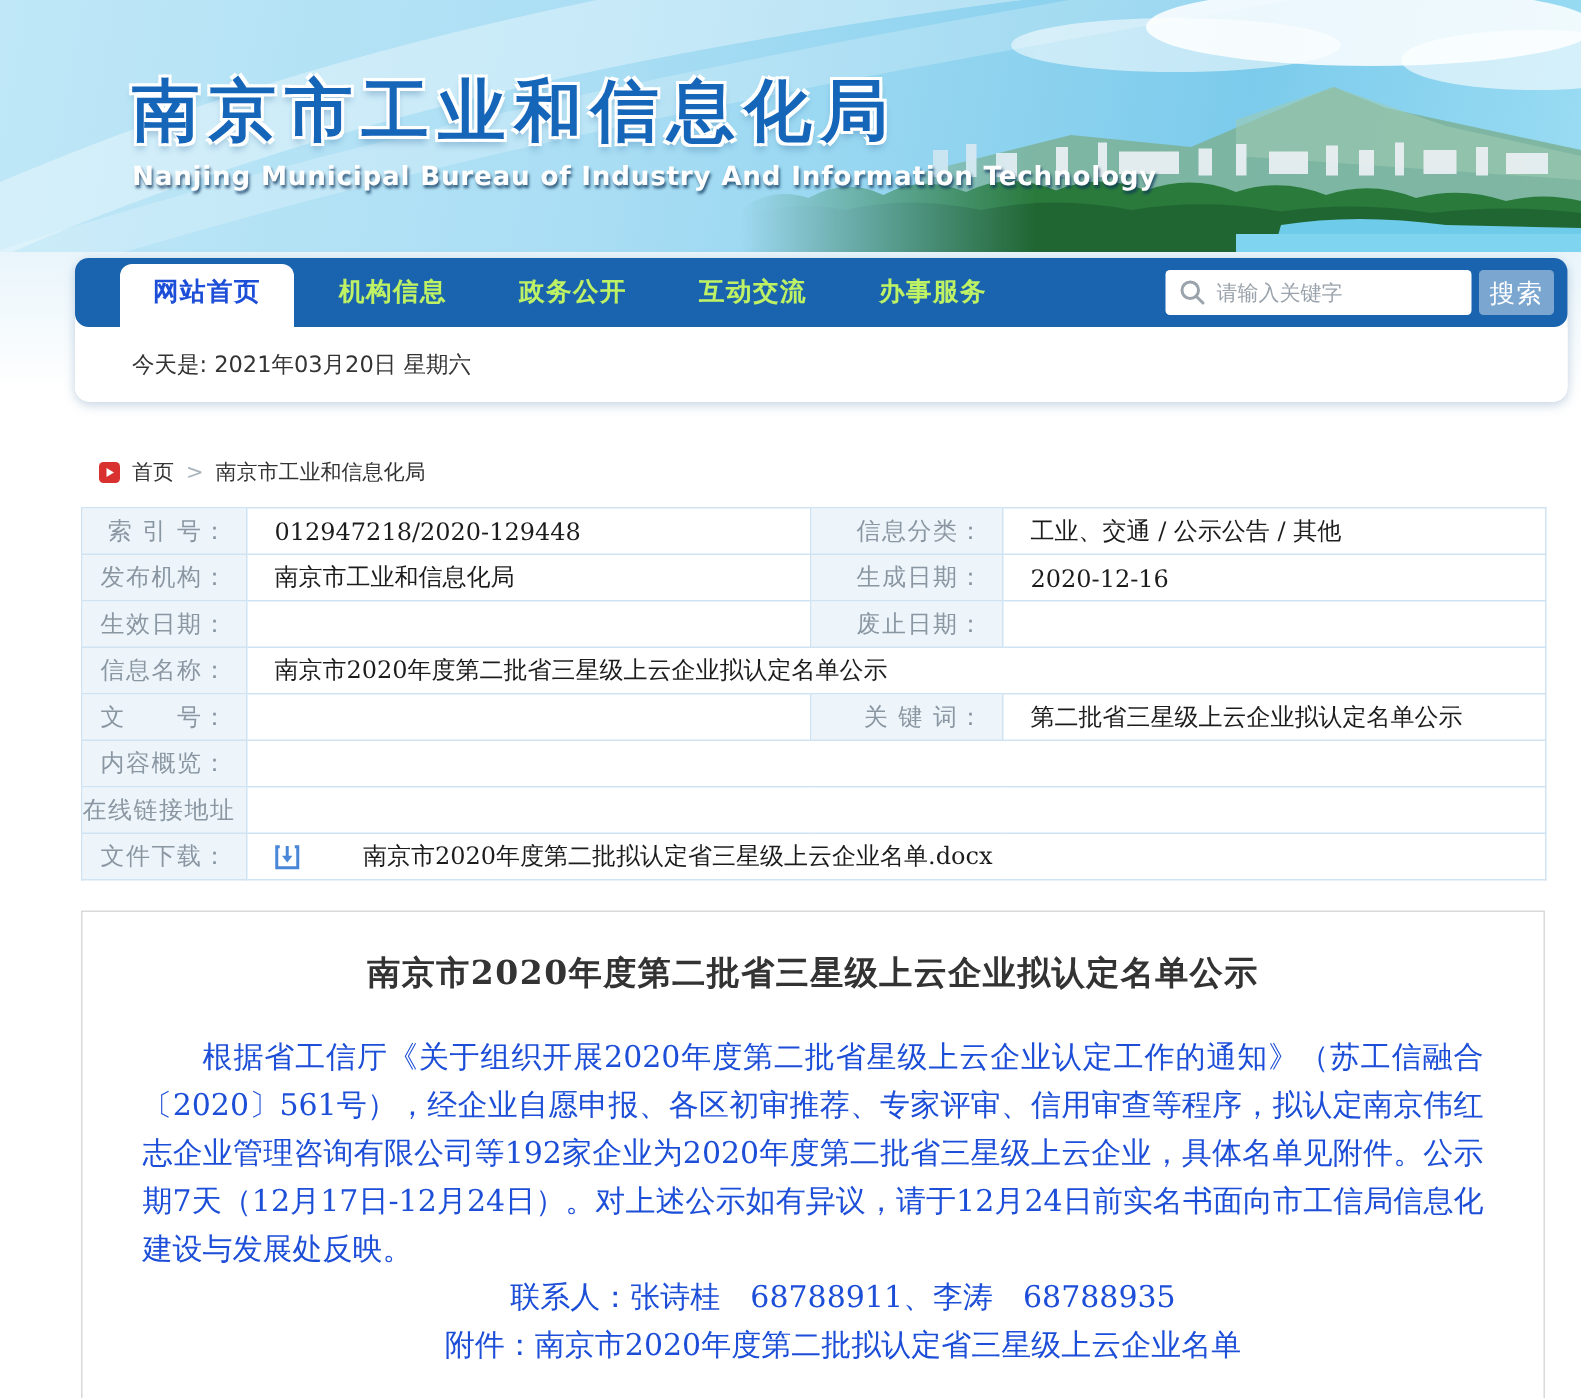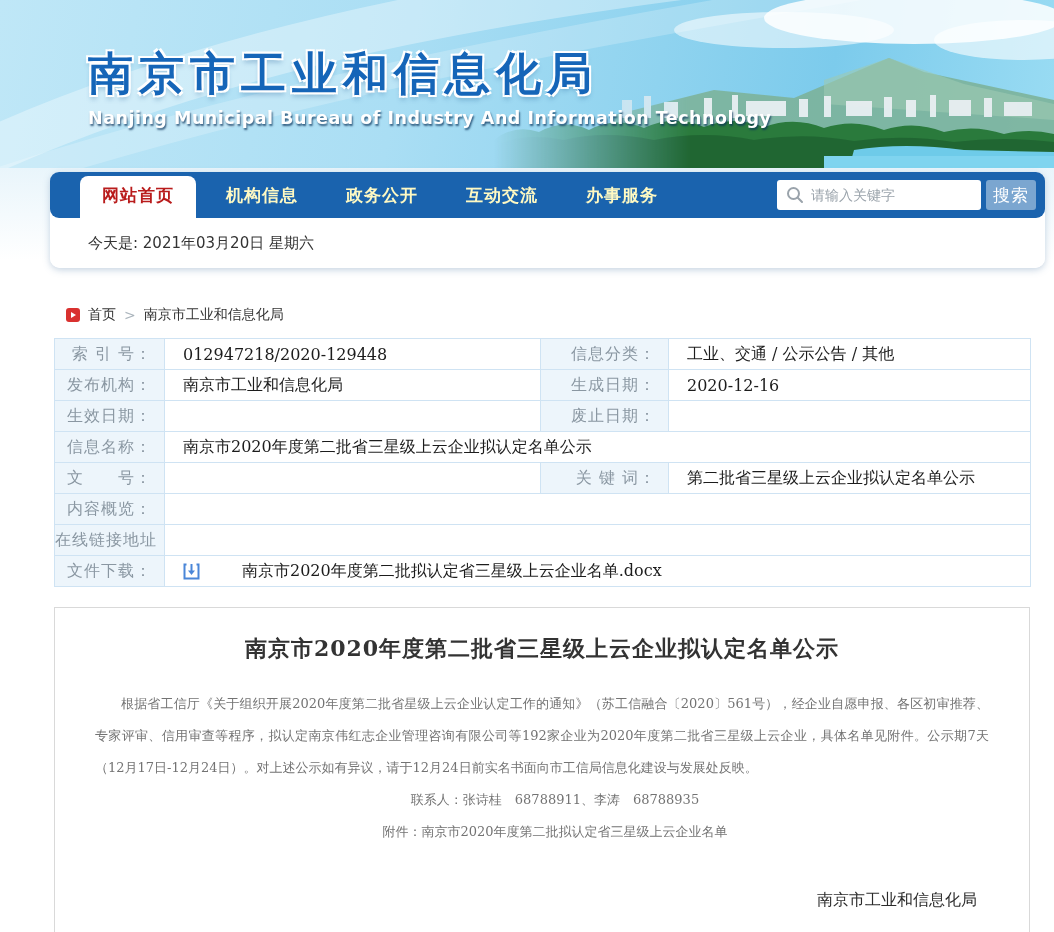--- a/index.html
+++ b/index.html
@@ -17,23 +17,23 @@
     text-shadow:-2px -2px 0 #fff,2px -2px 0 #fff,-2px 2px 0 #fff,2px 2px 0 #fff,0 4px 5px rgba(20,80,140,.35); }
   .banner-sub { position:absolute; left:88px; top:108px; font-size:17.5px; font-weight:bold; color:#fff;
     text-shadow:1px 2px 2px rgba(10,50,90,.75); letter-spacing:.5px; }
 
   
   .nav-zone { background:linear-gradient(#e9f5fb,#ffffff 80%); padding:4px 0 16px 0; }
   .nav-card { position:relative; margin-left:50px; width:995px; border-radius:10px; background:#fff;
     box-shadow:0 2px 7px rgba(90,130,170,.35); }
   .nav-bar { position:relative; height:46px; background:#1a63ae; border-radius:9px;
     display:flex; align-items:center; overflow:visible; }
-  .tab { color:#fef9c3; font-size:17px; font-weight:bold; line-height:46px; padding:0 24px; cursor:pointer;
+  .tab { color:#bef264; font-size:17px; font-weight:bold; line-height:46px; padding:0 24px; cursor:pointer;
     letter-spacing:1px; white-space:nowrap; }
-  .tab.active { background:#fff; color:#b91c1c; border-radius:8px 8px 0 0; margin:7px 6px 0 30px;
+  .tab.active { background:#fff; color:#1d4ed8; border-radius:8px 8px 0 0; margin:7px 6px 0 30px;
     height:46px; line-height:39px; padding:0 22px; position:relative; z-index:2;text-align:center; }
   .search-wrap { margin-left:auto; display:flex; align-items:center; gap:5px; padding-right:9px; }
   .search-field { position:relative; width:204px; height:30px; }
   .search-field input { width:100%; height:30px; border:none; border-radius:3px; padding:0 8px 0 34px;
     font-size:14px; color:#333; outline:none; background:#fff; }
   .search-field input::placeholder { color:#9aa3ab; }
   .search-icon { position:absolute; left:9px; top:6px; width:18px; height:18px; }
   .search-btn { height:30px; width:50px; background:#7ba6d0; color:#fff; border:none; border-radius:3px;
     font-size:17px; cursor:pointer; letter-spacing:1px; }
   .date-row { height:50px; line-height:50px; padding-left:38px; font-size:15px; color:#333;
@@ -56,21 +56,21 @@
   .info-table td.val { background:#fff; color:#1c1c1c; text-align:left; padding-left:18px; }
   .dl-cell { display:flex; align-items:center; gap:42px; }
   .dl-icon { width:17px; height:17px; flex:0 0 auto; }
   .dl-link { color:#1c1c1c; text-decoration:none; cursor:pointer; }
 
   
   .article { margin:20px 0 0 54px; width:976px; height:372px; border:1px solid #d9d9d9; background:#fff;
     padding:20px 40px 0 40px; font-family:"DejaVu Serif","Liberation Serif",serif; color:#2b2b2b; }
   .article h2 { text-align:center; font-size:22px; font-weight:bold; color:#333; letter-spacing:1px;
     margin:6px 0 24px 0; }
-  .article p { font-size:13px; line-height:32px; text-indent:2em; text-align:justify; color:#737373; }
+  .article p { font-size:20px; line-height:32px; text-indent:2em; text-align:justify; color:#1d4ed8; }
   .article p.plain { text-align:center; }
   .sign { margin:36px 12px 0 0; text-align:right; font-size:16px; line-height:32px; color:#2b2b2b; }
 </style>
 </head>
 <body>
 
 <div class="page">
 
   <header class="banner">
     <svg class="banner-swoosh" viewBox="0 0 1054 168" preserveAspectRatio="none">

